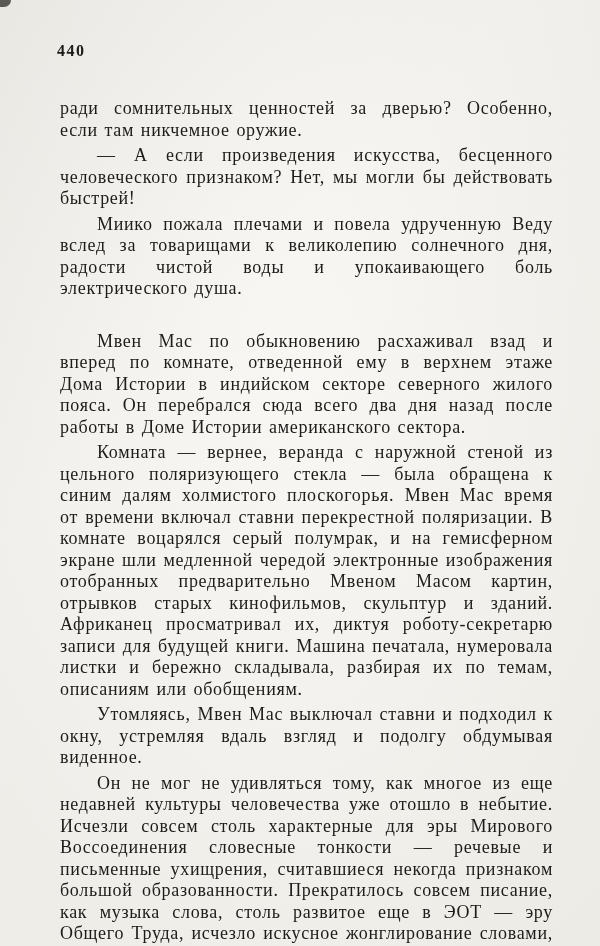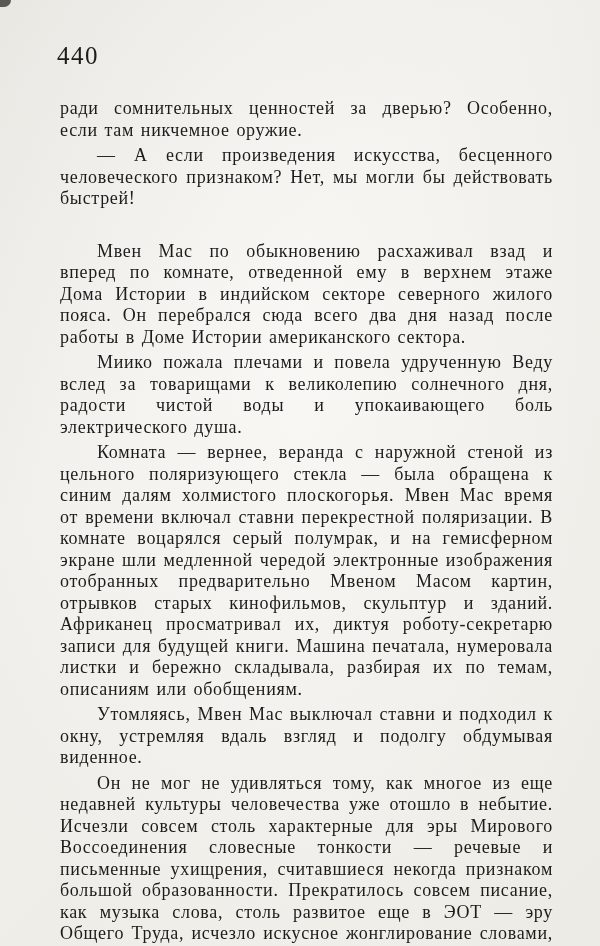--- a/index.html
+++ b/index.html
@@ -29,22 +29,22 @@
     width: 11px;
     height: 7px;
     background: #413f3b;
     border-radius: 0 0 8px 0;
     opacity: 0.85;
   }
   .page-number {
     position: absolute;
     top: 42px;
     left: 57px;
-    font-size: 25px;
-    font-weight: normal;
+    font-size: 16px;
+    font-weight: bold;
     letter-spacing: 1.5px;
     color: var(--ink, #1d1c1a);
   }
   .text-block {
     position: absolute;
     top: 94px;
     left: 56px;
     width: 501px;
     color: var(--ink, #1d1c1a);
     font-size: 18px;
@@ -65,19 +65,19 @@
 </style>
 </head>
 <body>
 
 <div class="page">
   <div class="corner-mark"></div>
   <div class="page-number">440</div>
   <div class="text-block">
       <p class="para">ради сомнительных ценностей за дверью? Особенно, если там никчемное оружие.</p>
       <p class="para indent">— А если произведения искусства, бесценного человеческого признаком? Нет, мы могли бы действовать быстрей!</p>
+      <p class="para indent">Миико пожала плечами и повела удрученную Веду вслед за товарищами к великолепию солнечного дня, радости чистой воды и упокаивающего боль электрического душа.</p>
       <p class="para indent section-break">Мвен Мас по обыкновению расхаживал взад и вперед по комнате, отведенной ему в верхнем этаже Дома Истории в индийском секторе северного жилого пояса. Он перебрался сюда всего два дня назад после работы в Доме Истории американского сектора.</p>
-      <p class="para indent">Миико пожала плечами и повела удрученную Веду вслед за товарищами к великолепию солнечного дня, радости чистой воды и упокаивающего боль электрического душа.</p>
       <p class="para indent">Комната — вернее, веранда с наружной стеной из цельного поляризующего стекла — была обращена к синим далям холмистого плоскогорья. Мвен Мас время от времени включал ставни перекрестной поляризации. В комнате воцарялся серый полумрак, и на гемисферном экране шли медленной чередой электронные изображения отобранных предварительно Мвеном Масом картин, отрывков старых кинофильмов, скульптур и зданий. Африканец просматривал их, диктуя роботу-секретарю записи для будущей книги. Машина печатала, нумеровала листки и бережно складывала, разбирая их по темам, описаниям или обобщениям.</p>
       <p class="para indent">Утомляясь, Мвен Мас выключал ставни и подходил к окну, устремляя вдаль взгляд и подолгу обдумывая виденное.</p>
       <p class="para indent">Он не мог не удивляться тому, как многое из еще недавней культуры человечества уже отошло в небытие. Исчезли совсем столь характерные для эры Мирового Воссоединения словесные тонкости — речевые и письменные ухищрения, считавшиеся некогда признаком большой образованности. Прекратилось совсем писание, как музыка слова, столь развитое еще в ЭОТ — эру Общего Труда, исчезло искусное жонглирование словами, так называемое остроумие. Еще рань-</p>
     </div>
 </div>
 
 </body></html>

